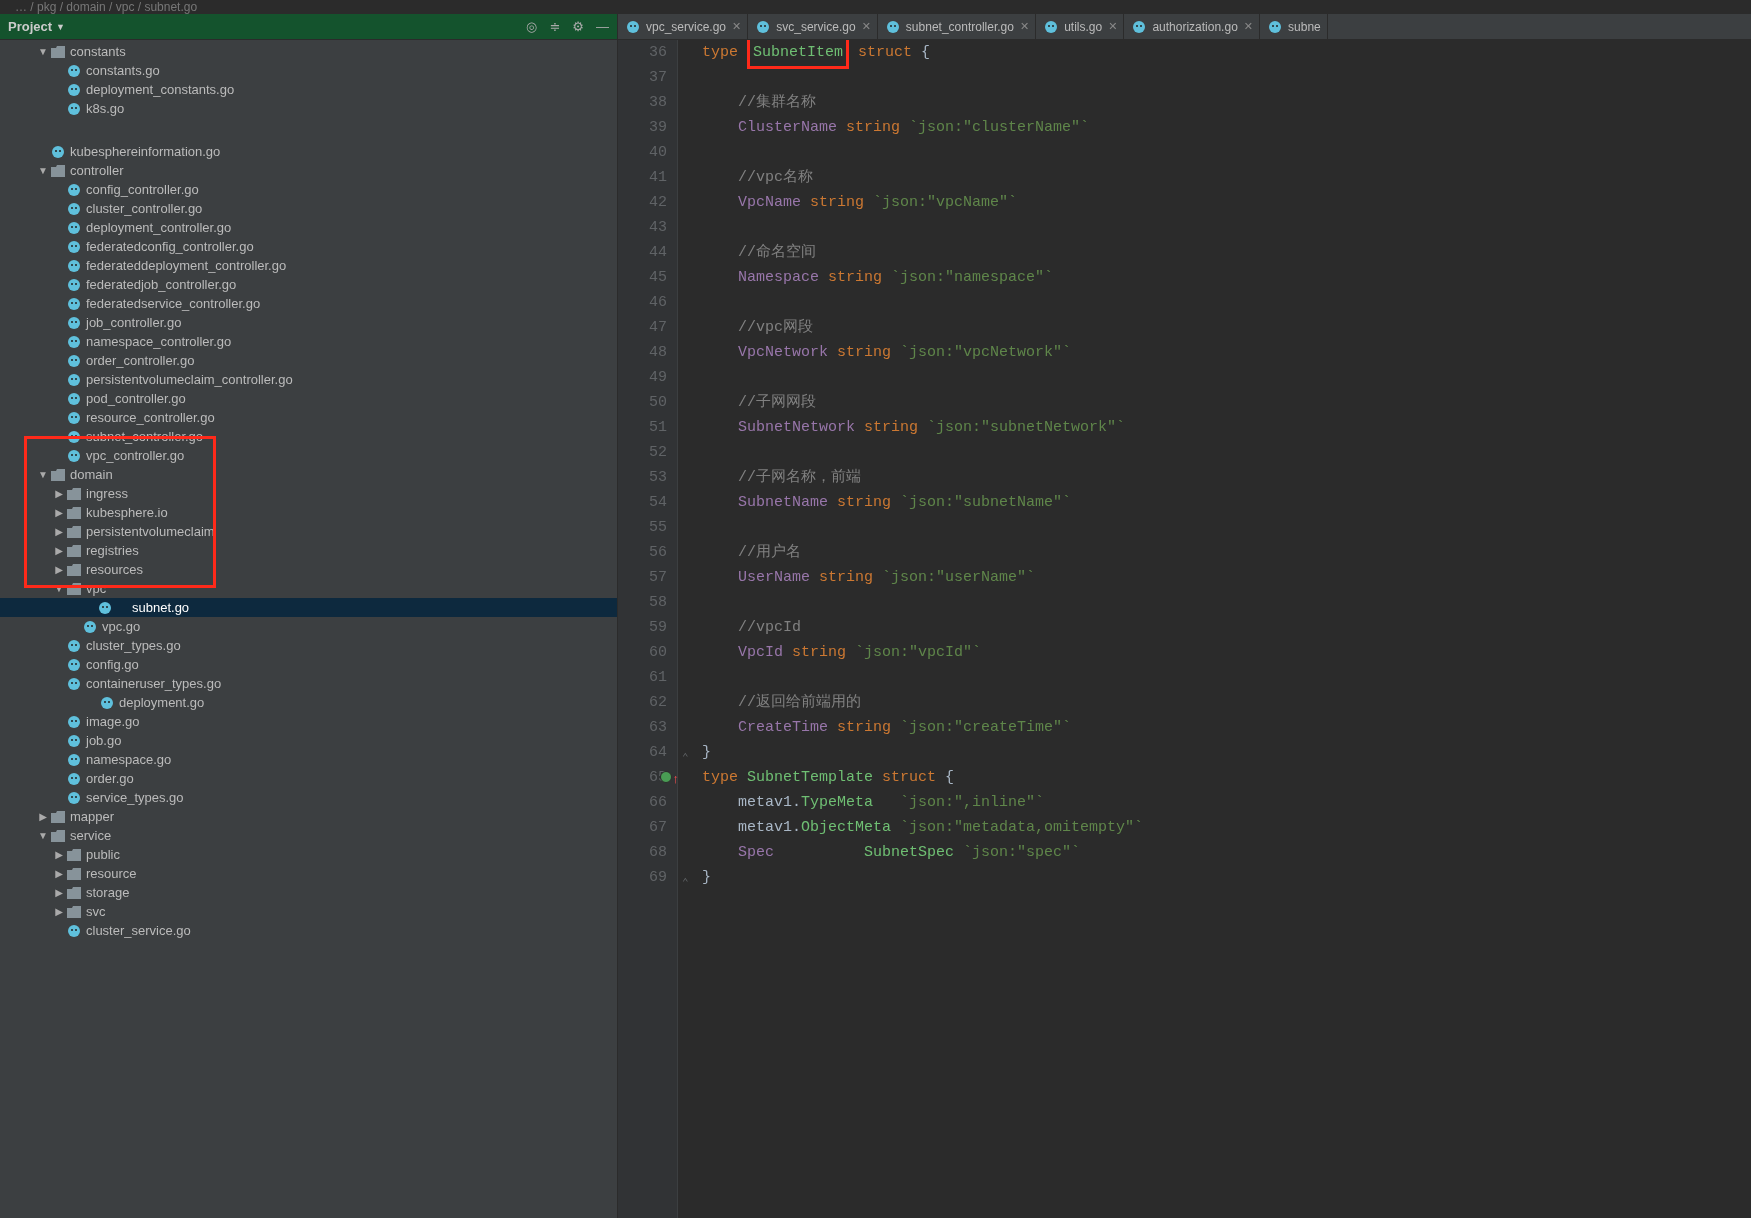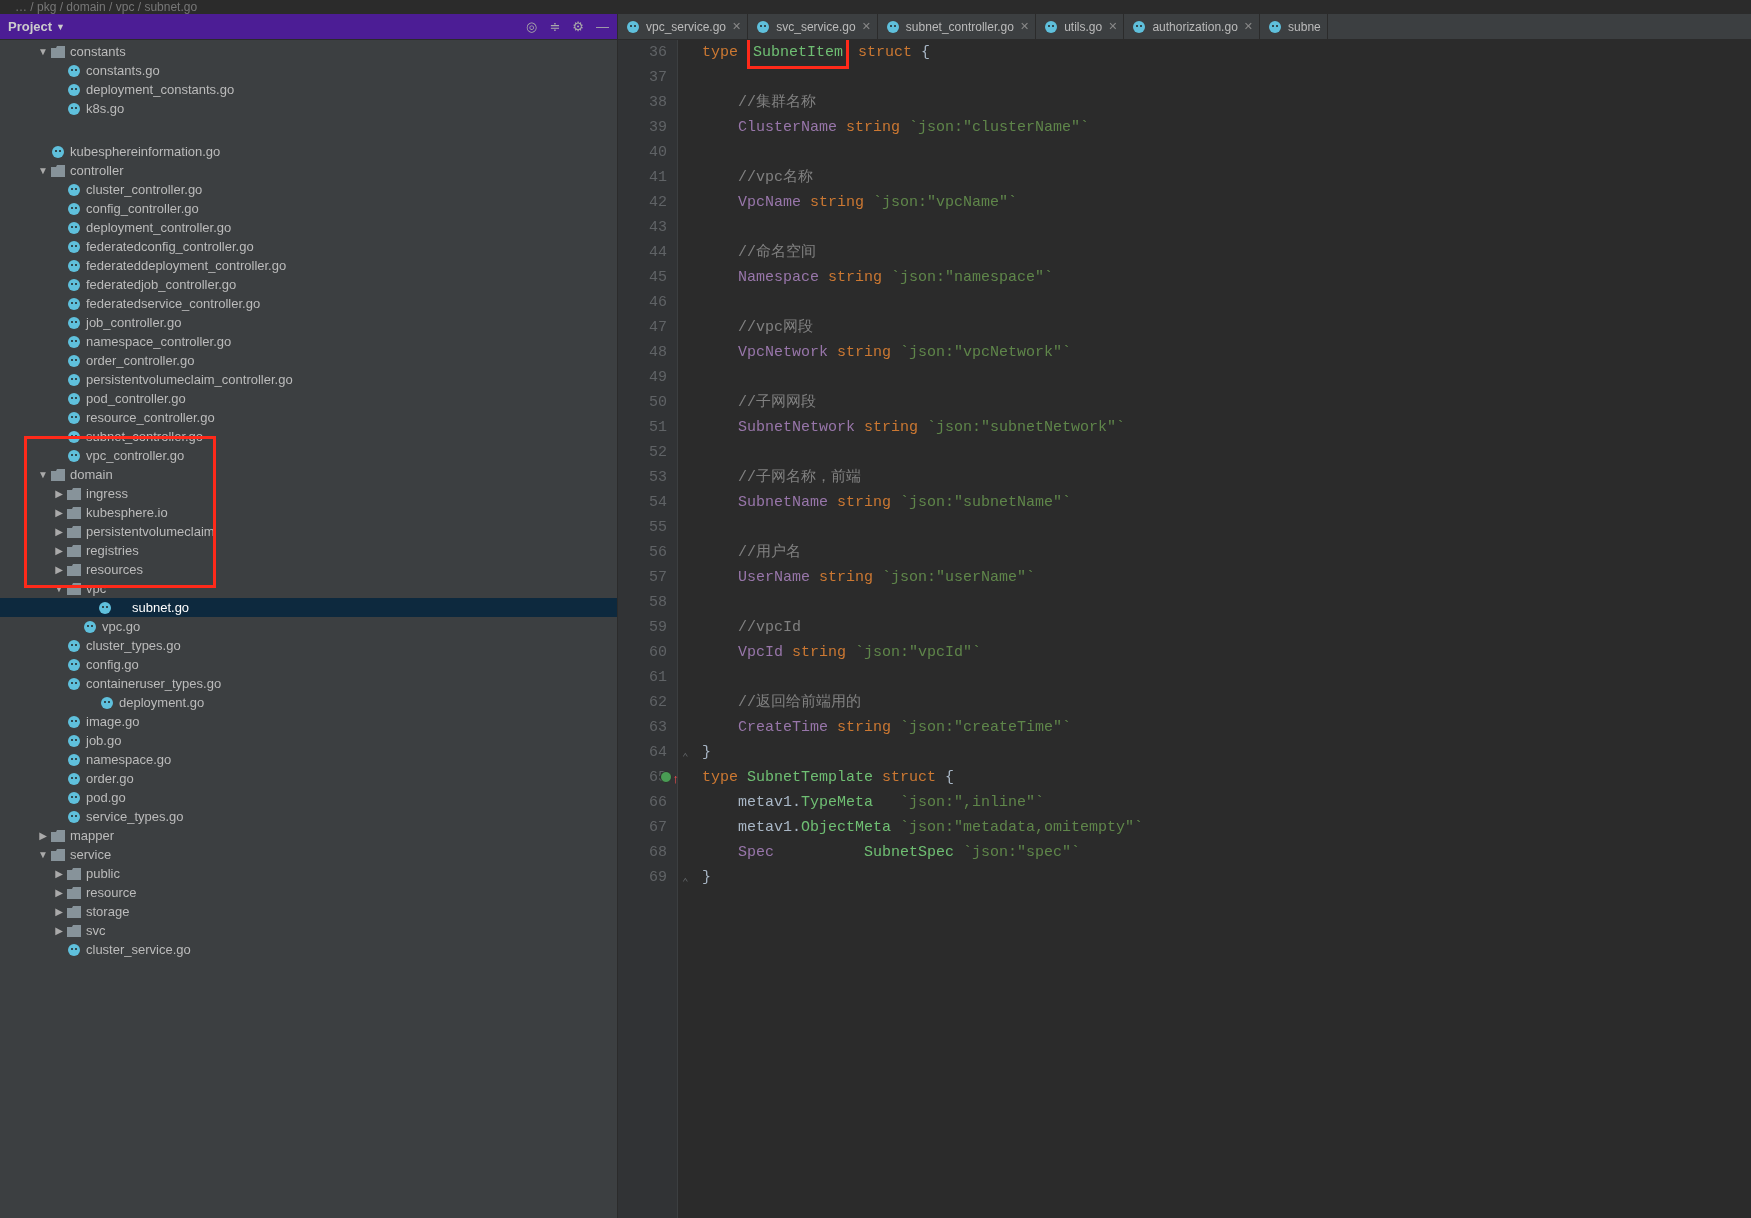--- a/index.html
+++ b/index.html
@@ -30,21 +30,21 @@
     flex-direction: column;
     border-right: 1px solid #2b2b2b;
   }
   .project-header {
     height: 26px;
     display: flex;
     align-items: center;
     justify-content: space-between;
     padding: 0 8px;
     border-bottom: 1px solid #2b2b2b;
-    background: #4c1d95;
+    background: #14532d;
   }
   .project-title {
     display: flex;
     align-items: center;
     gap: 4px;
     font-weight: bold;
     color: #ccc;
   }
   .header-icons {
     display: flex;
@@ -267,32 +267,32 @@
         </div>
         <div class="tree-row" style="padding-left: 52px;">
           <span class="arrow"></span>
           <span class="file-icon">
             <svg width="14" height="14">
               <circle cx="7" cy="7" r="6" fill="#5fc0dc"></circle>
               <circle cx="5" cy="6" r="1" fill="#222"></circle>
               <circle cx="9" cy="6" r="1" fill="#222"></circle>
             </svg>
           </span>
+          <span>config_controller.go</span>
+        </div>
+        <div class="tree-row" style="padding-left: 52px;">
+          <span class="arrow"></span>
+          <span class="file-icon">
+            <svg width="14" height="14">
+              <circle cx="7" cy="7" r="6" fill="#5fc0dc"></circle>
+              <circle cx="5" cy="6" r="1" fill="#222"></circle>
+              <circle cx="9" cy="6" r="1" fill="#222"></circle>
+            </svg>
+          </span>
           <span>cluster_controller.go</span>
-        </div>
-        <div class="tree-row" style="padding-left: 52px;">
-          <span class="arrow"></span>
-          <span class="file-icon">
-            <svg width="14" height="14">
-              <circle cx="7" cy="7" r="6" fill="#5fc0dc"></circle>
-              <circle cx="5" cy="6" r="1" fill="#222"></circle>
-              <circle cx="9" cy="6" r="1" fill="#222"></circle>
-            </svg>
-          </span>
-          <span>config_controller.go</span>
         </div>
         <div class="tree-row" style="padding-left: 52px;">
           <span class="arrow"></span>
           <span class="file-icon">
             <svg width="14" height="14">
               <circle cx="7" cy="7" r="6" fill="#5fc0dc"></circle>
               <circle cx="5" cy="6" r="1" fill="#222"></circle>
               <circle cx="9" cy="6" r="1" fill="#222"></circle>
             </svg>
           </span>
@@ -595,31 +595,20 @@
         <div class="tree-row" style="padding-left: 52px;">
           <span class="arrow"></span>
           <span class="file-icon">
             <svg width="14" height="14">
               <circle cx="7" cy="7" r="6" fill="#5fc0dc"></circle>
               <circle cx="5" cy="6" r="1" fill="#222"></circle>
               <circle cx="9" cy="6" r="1" fill="#222"></circle>
             </svg>
           </span>
           <span>order.go</span>
-        </div>
-        <div class="tree-row" style="padding-left: 52px;">
-          <span class="arrow"></span>
-          <span class="file-icon">
-            <svg width="14" height="14">
-              <circle cx="7" cy="7" r="6" fill="#5fc0dc"></circle>
-              <circle cx="5" cy="6" r="1" fill="#222"></circle>
-              <circle cx="9" cy="6" r="1" fill="#222"></circle>
-            </svg>
-          </span>
-          <span>pod.go</span>
         </div>
         <div class="tree-row" style="padding-left: 52px;">
           <span class="arrow"></span>
           <span class="file-icon">
             <svg width="14" height="14">
               <circle cx="7" cy="7" r="6" fill="#5fc0dc"></circle>
               <circle cx="5" cy="6" r="1" fill="#222"></circle>
               <circle cx="9" cy="6" r="1" fill="#222"></circle>
             </svg>
           </span>

